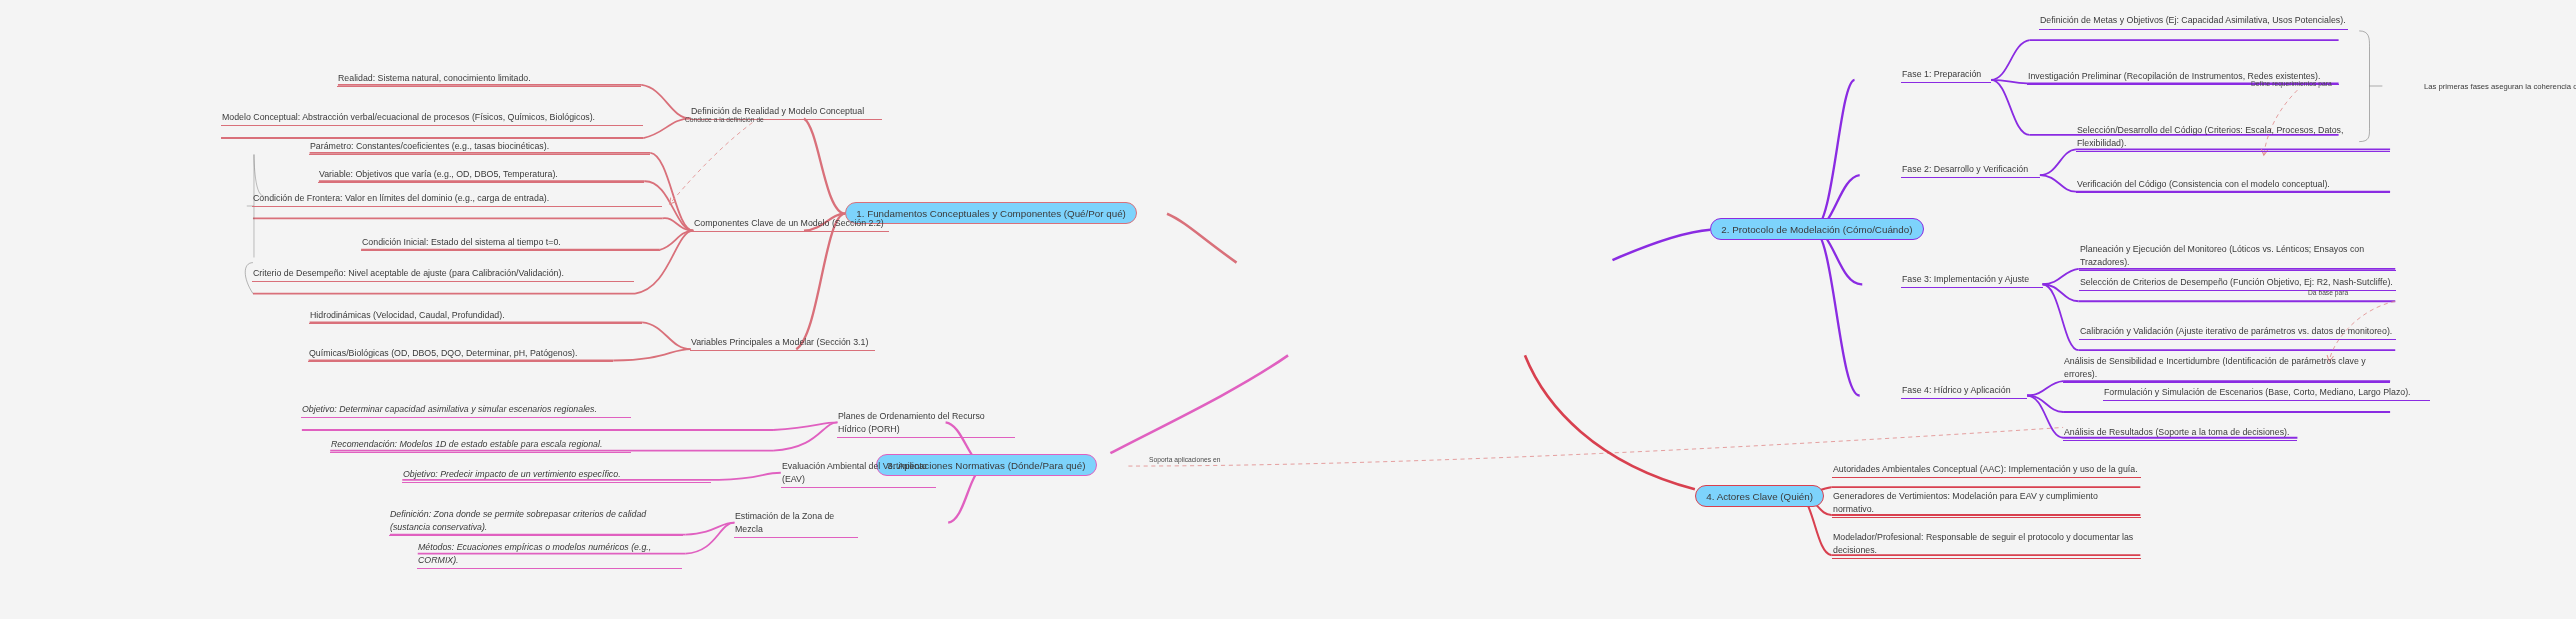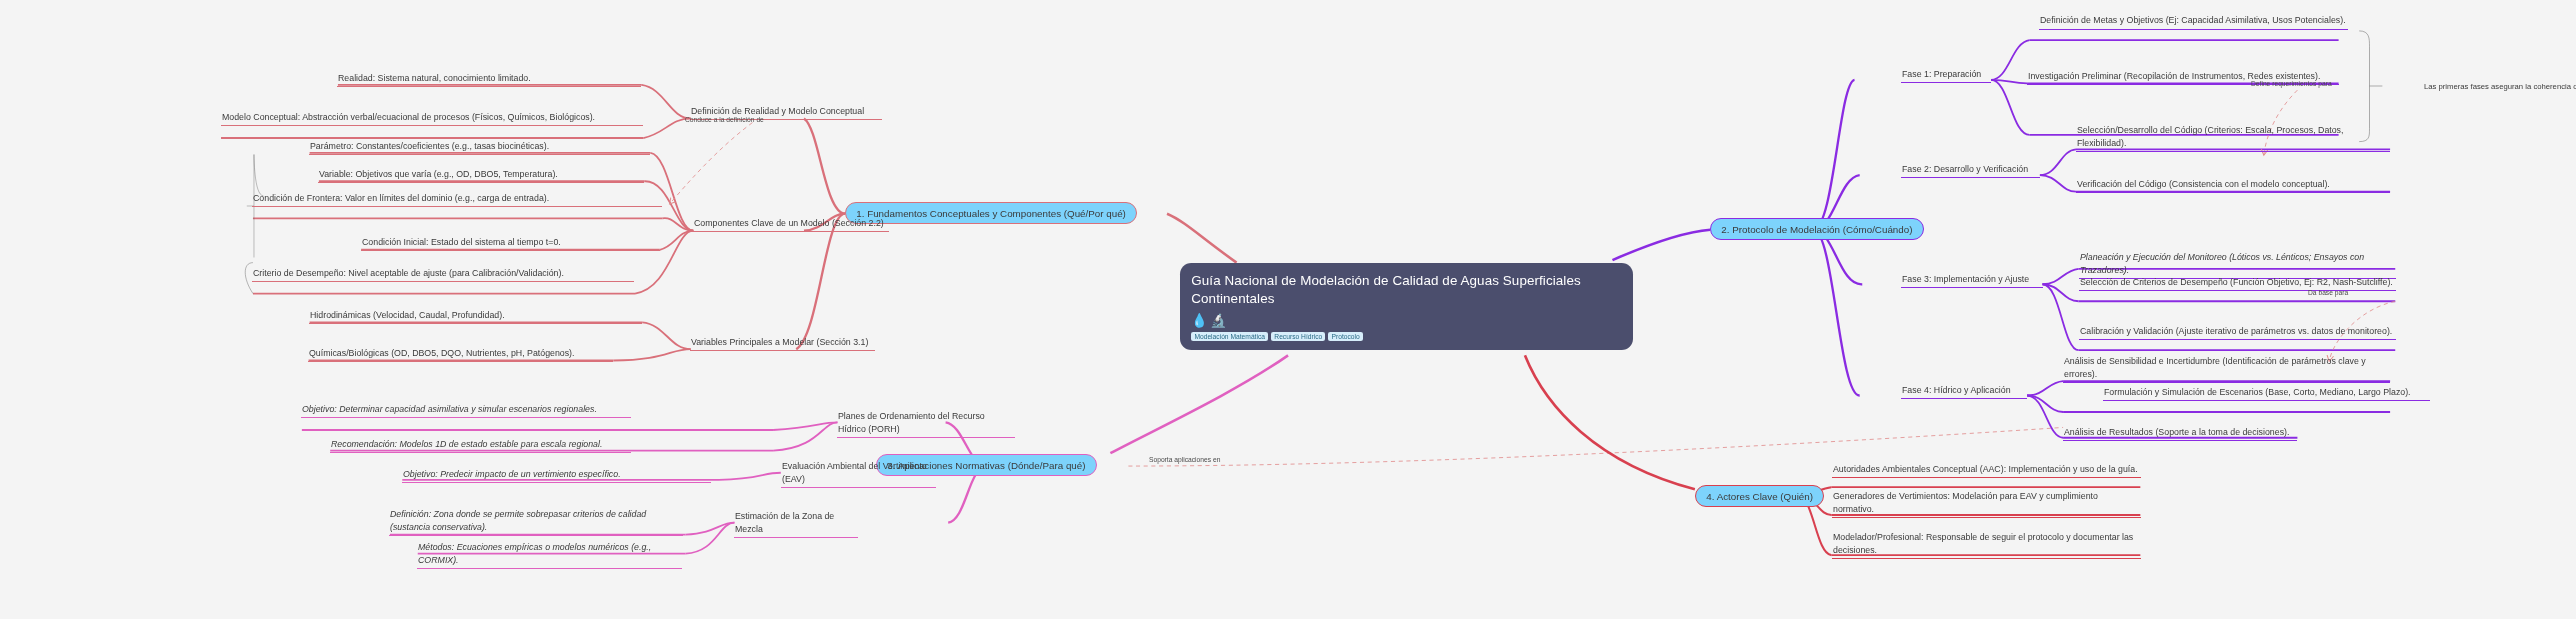--- a/index.html
+++ b/index.html
@@ -160,64 +160,55 @@
 
     <path d="M2960,690 C3000,790 3100,900 3290,950" stroke="#d8404f" stroke-width="5" fill="none"></path>
     <path d="M3490,962 C3525,962 3530,948 3555,946" stroke="#d8404f" stroke-width="4" fill="none"></path>
     <path d="M3490,962 C3525,962 3530,1000 3555,1000" stroke="#d8404f" stroke-width="4" fill="none"></path>
     <path d="M3490,962 C3520,962 3525,1075 3555,1078" stroke="#d8404f" stroke-width="4" fill="none"></path>
     <line x1="3555" y1="946" x2="4155" y2="946" stroke="#d8404f" stroke-width="3.5"></line>
     <line x1="3555" y1="1000" x2="4155" y2="1000" stroke="#d8404f" stroke-width="3.5"></line>
     <line x1="3555" y1="1078" x2="4155" y2="1078" stroke="#d8404f" stroke-width="3.5"></line>
   </svg>
 
-  <div id="central">
-    <div class="title">Guía Nacional de Modelación de Calidad de Aguas Superficiales Continentales</div>
-    <div class="emoji">💧🔬</div>
-    <div class="tags">
-      <span class="tag">Modelación Matemática</span>
-      <span class="tag">Recurso Hídrico</span>
-      <span class="tag">Protocolo</span>
-    </div>
-  </div>
 
   <div class="node branch b1" style="left:845px;top:202px;">1. Fundamentos Conceptuales y Componentes (Qué/Por qué)</div>
 
   <div class="node mid b1" style="left:690px;top:105px;width:192px;">Definición de Realidad y Modelo Conceptual</div>
   <div class="node mid b1" style="left:693px;top:217px;width:196px;">Componentes Clave de un Modelo (Sección 2.2)</div>
   <div class="node mid b1" style="left:690px;top:336px;width:185px;">Variables Principales a Modelar (Sección 3.1)</div>
 
   <div class="node leaf b1" style="left:337px;top:72px;width:304px;">Realidad: Sistema natural, conocimiento limitado.</div>
   <div class="node leaf b1" style="left:221px;top:111px;width:422px;">Modelo Conceptual: Abstracción verbal/ecuacional de procesos (Físicos, Químicos, Biológicos).</div>
 
   <div class="node leaf b1" style="left:309px;top:140px;width:341px;">Parámetro: Constantes/coeficientes (e.g., tasas biocinéticas).</div>
   <div class="node leaf b1" style="left:318px;top:168px;width:326px;">Variable: Objetivos que varía (e.g., OD, DBO5, Temperatura).</div>
   <div class="node leaf b1" style="left:252px;top:192px;width:410px;">Condición de Frontera: Valor en límites del dominio (e.g., carga de entrada).</div>
   <div class="node leaf b1" style="left:361px;top:236px;width:299px;">Condición Inicial: Estado del sistema al tiempo t=0.</div>
   <div class="node leaf b1" style="left:252px;top:267px;width:382px;">Criterio de Desempeño: Nivel aceptable de ajuste (para Calibración/Validación).</div>
 
   <div class="node leaf b1" style="left:309px;top:309px;width:333px;">Hidrodinámicas (Velocidad, Caudal, Profundidad).</div>
-  <div class="node leaf b1" style="left:308px;top:347px;width:305px;">Químicas/Biológicas (OD, DBO5, DQO, Nutrientes, pH, Patógenos).</div>
+  <div class="node leaf b1" style="left:308px;top:347px;width:305px;">Químicas/Biológicas (OD, DBO5, DQO, Determinar, pH, Patógenos).</div>
 
   <div class="xlabel" style="left:685px;top:116px;">Conduce a la definición de</div>
 
   <div class="node branch b2" style="left:1710px;top:218px;">2. Protocolo de Modelación (Cómo/Cuándo)</div>
 
   <div class="node mid b2" style="left:1901px;top:68px;width:90px;">Fase 1: Preparación</div>
   <div class="node mid b2" style="left:1901px;top:163px;width:139px;">Fase 2: Desarrollo y Verificación</div>
   <div class="node mid b2" style="left:1901px;top:273px;width:142px;">Fase 3: Implementación y Ajuste</div>
   <div class="node mid b2" style="left:1901px;top:384px;width:126px;">Fase 4: Hídrico y Aplicación</div>
 
   <div class="node leaf b2" style="left:2030px;top:14.4px;width:309px;margin-left:9px;">Definición de Metas y Objetivos (Ej: Capacidad Asimilativa, Usos Potenciales).</div>
   <div class="node leaf b2" style="left:2027px;top:70px;width:312px;">Investigación Preliminar (Recopilación de Instrumentos, Redes existentes).</div>
 
   <div class="node leaf b2" style="left:2076px;top:124px;width:314px;">Selección/Desarrollo del Código (Criterios: Escala, Procesos, Datos, Flexibilidad).</div>
   <div class="node leaf b2" style="left:2076px;top:178px;width:314px;">Verificación del Código (Consistencia con el modelo conceptual).</div>
 
-  <div class="node leaf b2" style="left:2079px;top:251px;width:317px;font-style:italic;">Planeación y Ejecución del Monitoreo (Lóticos vs. Lénticos; Ensayos con Trazadores).</div>
+  <div class="node leaf b2" style="left:2079px;top:243px;width:317px;">Planeación y Ejecución del Monitoreo (Lóticos vs. Lénticos; Ensayos con Trazadores).</div>
   <div class="node leaf b2" style="left:2079px;top:276px;width:317px;">Selección de Criterios de Desempeño (Función Objetivo, Ej: R2, Nash-Sutcliffe).</div>
   <div class="node leaf b2" style="left:2079px;top:325px;width:317px;">Calibración y Validación (Ajuste iterativo de parámetros vs. datos de monitoreo).</div>
 
   <div class="node leaf b2" style="left:2063px;top:355px;width:327px;">Análisis de Sensibilidad e Incertidumbre (Identificación de parámetros clave y errores).</div>
   <div class="node leaf b2" style="left:2063px;top:386px;width:327px;margin-left:40px;">Formulación y Simulación de Escenarios (Base, Corto, Mediano, Largo Plazo).</div>
   <div class="node leaf b2" style="left:2063px;top:426px;width:234px;">Análisis de Resultados (Soporte a la toma de decisiones).</div>
 
   <div class="xlabel" style="left:2251px;top:80px;">Define requerimientos para</div>
   <div class="xlabel" style="left:2308px;top:289px;">Da base para</div>
   <div class="xlabel" style="left:1149px;top:456px;">Soporta aplicaciones en</div>

